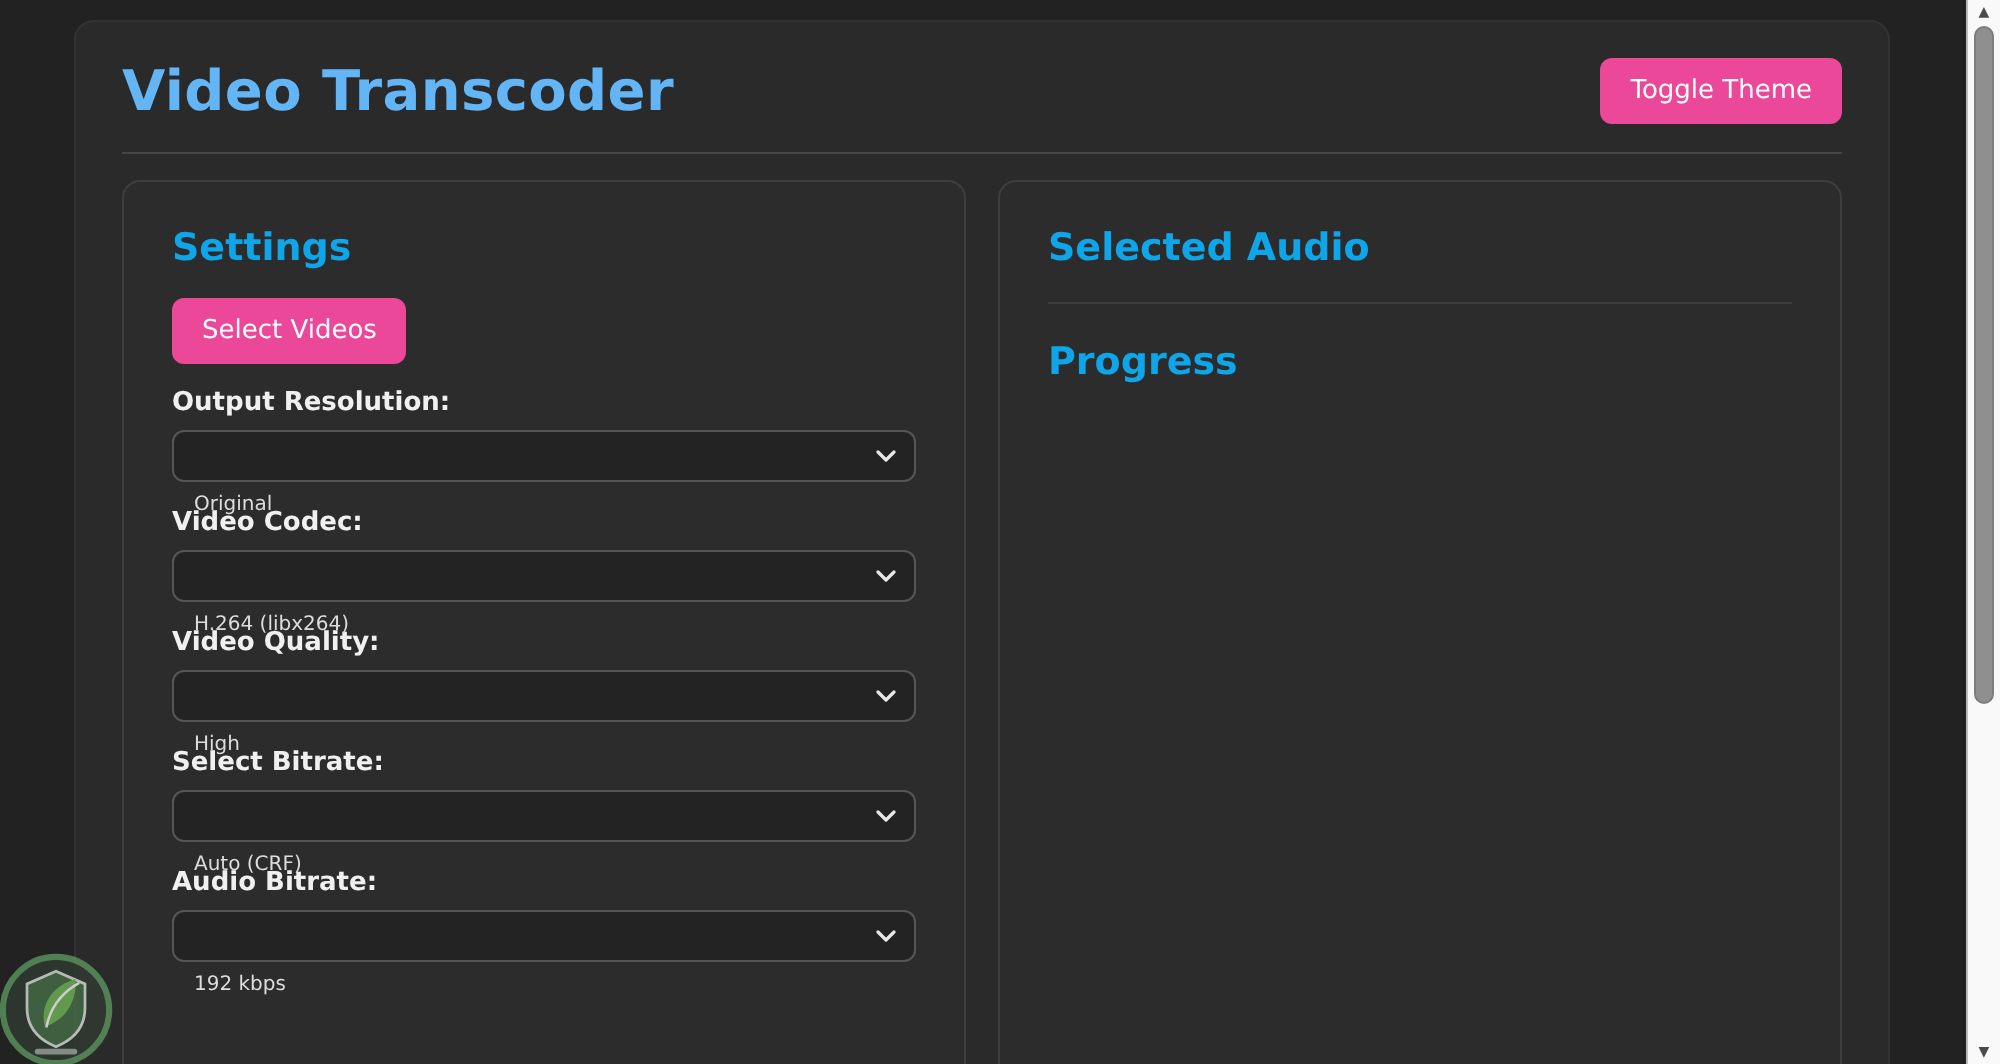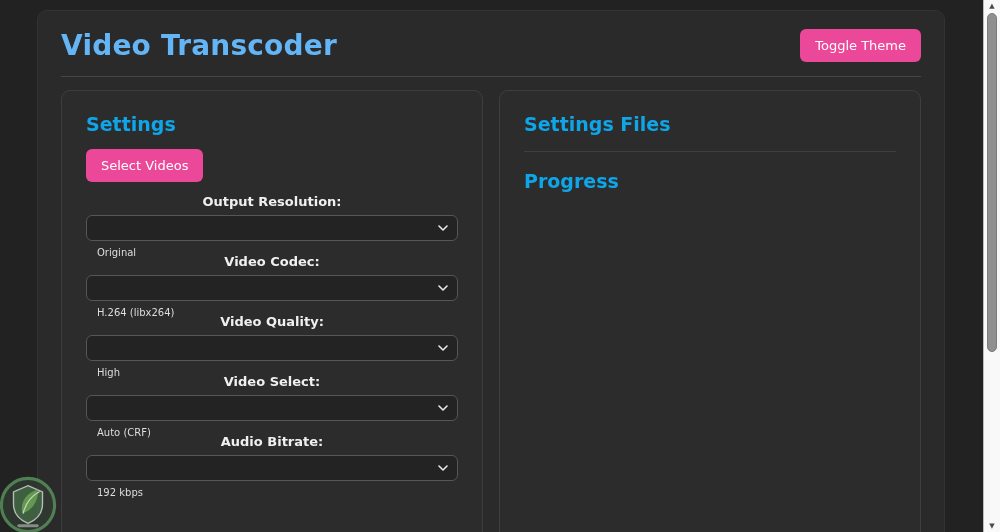--- a/index.html
+++ b/index.html
@@ -63,21 +63,20 @@
     margin-bottom: 14px;
   }
   .form-group { margin-top: 13px; }
   .form-group:first-of-type { margin-top: 12px; }
   .field-label {
     display: block;
     color: #f0f0f0;
     font-size: 13px;
     font-weight: bold;
     margin-bottom: 6px;
-    text-align: center;
   }
   .select-box {
     position: relative;
     width: 100%;
     height: 26px;
     background: #232324;
     border: 1px solid #565657;
     border-radius: 6px;
     display: flex;
     align-items: center;
@@ -187,21 +186,21 @@
           <span class="select-value">High</span>
           <span class="chevron">
             <svg width="10" height="6" viewBox="0 0 10 6">
                 <polyline points="1,1 5,5 9,1" fill="none" stroke="#e8e8e8" stroke-width="1.6" stroke-linecap="round" stroke-linejoin="round"></polyline>
               </svg>
           </span>
         </div>
       </div>
 
       <div class="form-group">
-        <label class="field-label">Video Select:</label>
+        <label class="field-label">Select Bitrate:</label>
         <div class="select-box">
           <span class="select-value">Auto (CRF)</span>
           <span class="chevron">
             <svg width="10" height="6" viewBox="0 0 10 6">
                 <polyline points="1,1 5,5 9,1" fill="none" stroke="#e8e8e8" stroke-width="1.6" stroke-linecap="round" stroke-linejoin="round"></polyline>
               </svg>
           </span>
         </div>
       </div>
 
@@ -212,21 +211,21 @@
           <span class="chevron">
             <svg width="10" height="6" viewBox="0 0 10 6">
                 <polyline points="1,1 5,5 9,1" fill="none" stroke="#e8e8e8" stroke-width="1.6" stroke-linecap="round" stroke-linejoin="round"></polyline>
               </svg>
           </span>
         </div>
       </div>
     </div>
 
     <div class="panel">
-      <h2 class="section-heading">Settings Files</h2>
+      <h2 class="section-heading">Selected Audio</h2>
       <hr class="files-divider">
       <h2 class="section-heading">Progress</h2>
     </div>
 
   </div>
 </div>
 
 <div class="watermark">
   <svg width="58" height="58" viewBox="0 0 60 60">
     <circle cx="30" cy="30" r="27.5" fill="#303a31"></circle>

